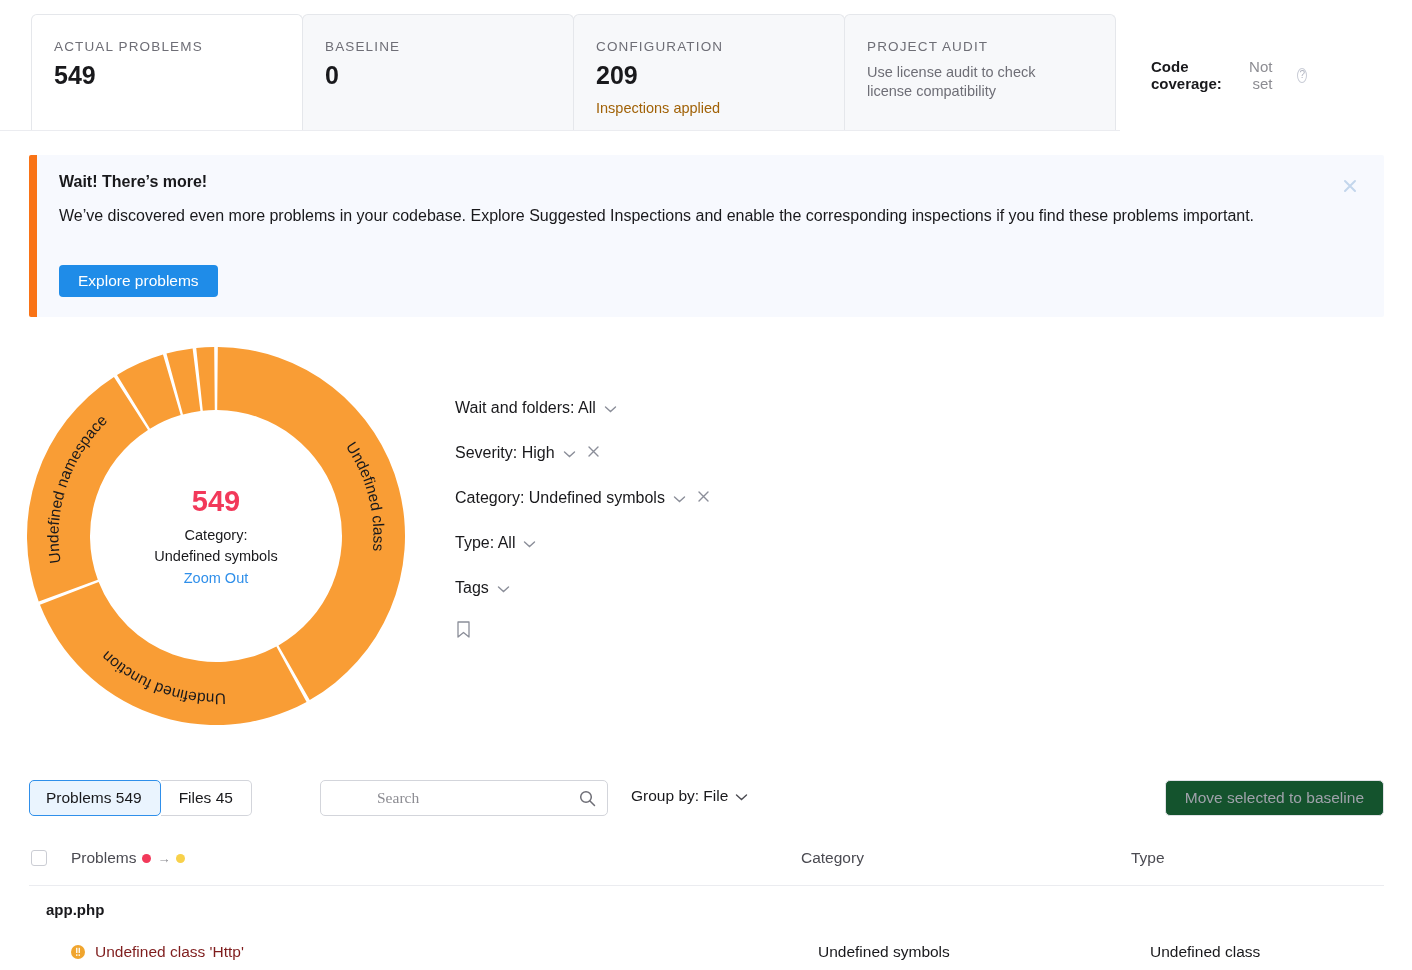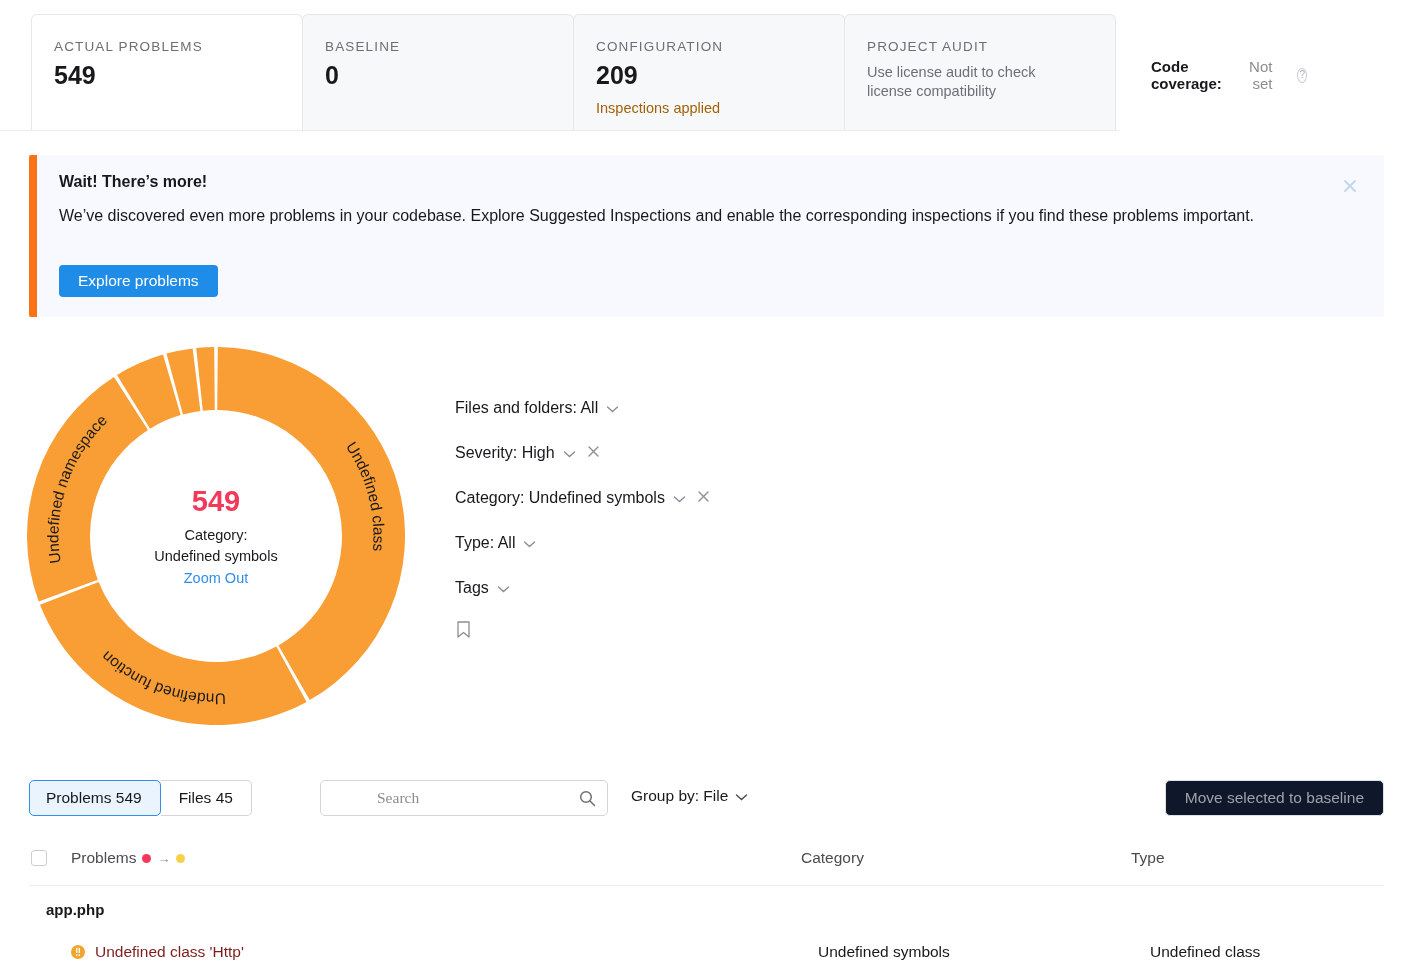--- a/index.html
+++ b/index.html
@@ -124,21 +124,21 @@
   }
   .search-box input::placeholder { color: #8C8C92; }
   .search-icon { position: absolute; right: 11px; top: 9px; width: 17px; height: 17px; cursor: pointer; }
   .groupby {
     position: absolute; left: 602px; top: 7px;
     font-size: 15.5px; color: #19191C; cursor: pointer;
     display: flex; align-items: center; gap: 7px;
   }
   .baseline-btn {
     position: absolute; right: 0; top: 0; height: 36px; padding: 0 19px;
-    border: 1px solid #E0E1E6; border-radius: 5px; background: #0f172a;
+    border: 1px solid #E0E1E6; border-radius: 5px; background: #14532d;
     color: #A0A2AB; font-size: 15.5px; font-family: "Liberation Sans", sans-serif;
     display: flex; align-items: center; cursor: default;
   }
 
   
   .table-head {
     position: absolute; left: 29px; top: 845px; width: 1355px; height: 41px;
     border-bottom: 1px solid #EBECF0;
   }
   .checkbox {
@@ -244,21 +244,21 @@
         <span>Category:</span><br>
         <span>Undefined symbols</span>
       </div>
       <div class="donut-zoom">Zoom Out</div>
     </div>
   </div>
 
   <div class="filters">
 
     <div class="filter-row">
-      <span class="txt">Files and folders: All</span>
+      <span class="txt">Wait and folders: All</span>
       <span class="chev">
         <svg width="13" height="8" viewBox="0 0 13 8">
             <path d="M1.5 2 L6.5 6.5 L11.5 2" stroke="#8B8E99" stroke-width="1.4" fill="none" stroke-linecap="round"></path>
           </svg>
       </span>
     </div>
 
     <div class="filter-row">
       <span class="txt">Severity: High</span>
       <span class="chev">

